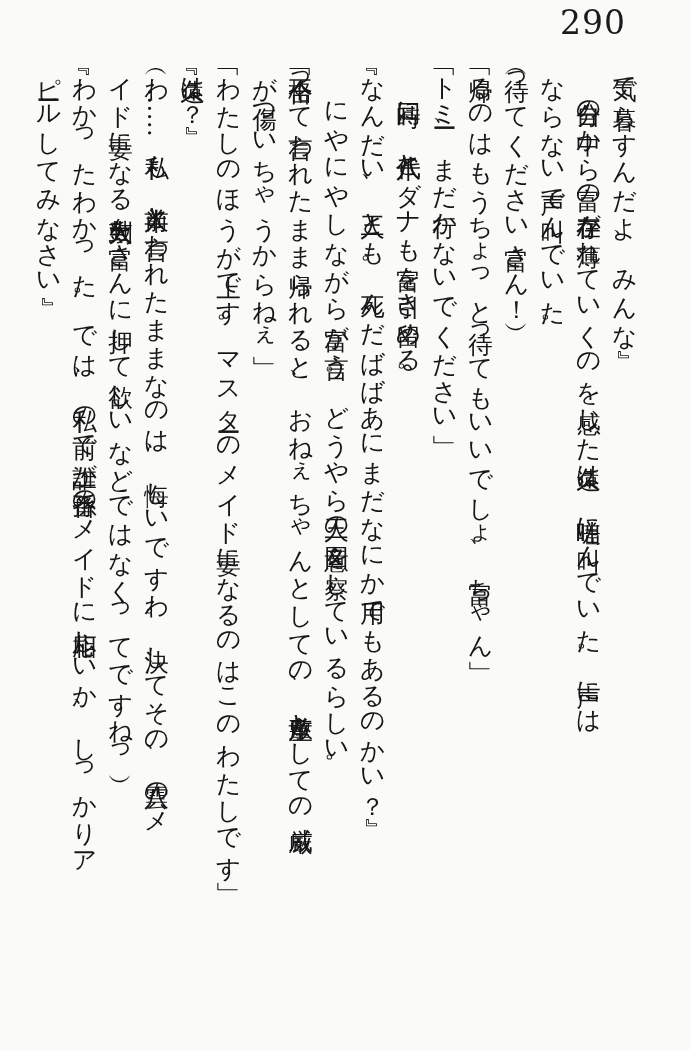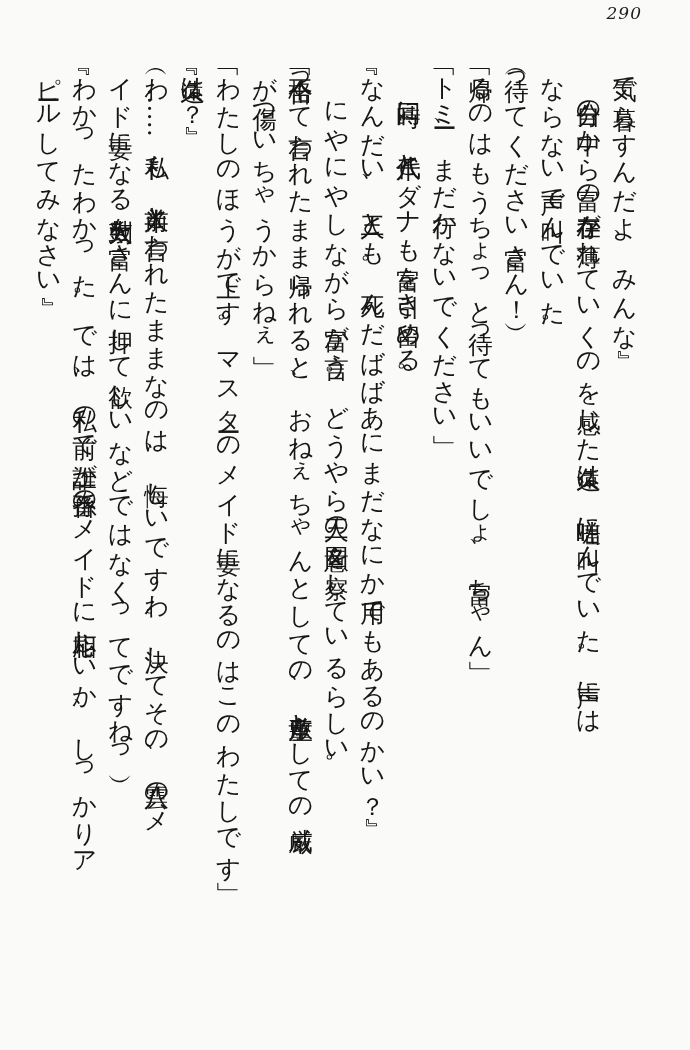--- a/index.html
+++ b/index.html
@@ -15,23 +15,22 @@
     color: #161616;
     font-family: "DejaVu Serif", "Liberation Serif", serif;
   }
   .page {
     position: absolute;
     inset: 0;
   }
   .page-number {
     position: absolute;
     top: 3px;
-    right: 48px;
-    font-style: italic;
-    font-size: 17px;
+    right: 64px;
+    font-size: 33px;
     letter-spacing: 1px;
     color: #1b1b1b;
   }
   .text-block {
     position: absolute;
     top: 60px;
     right: 48px;
     height: 950px;
     writing-mode: vertical-rl;
     text-orientation: mixed;

